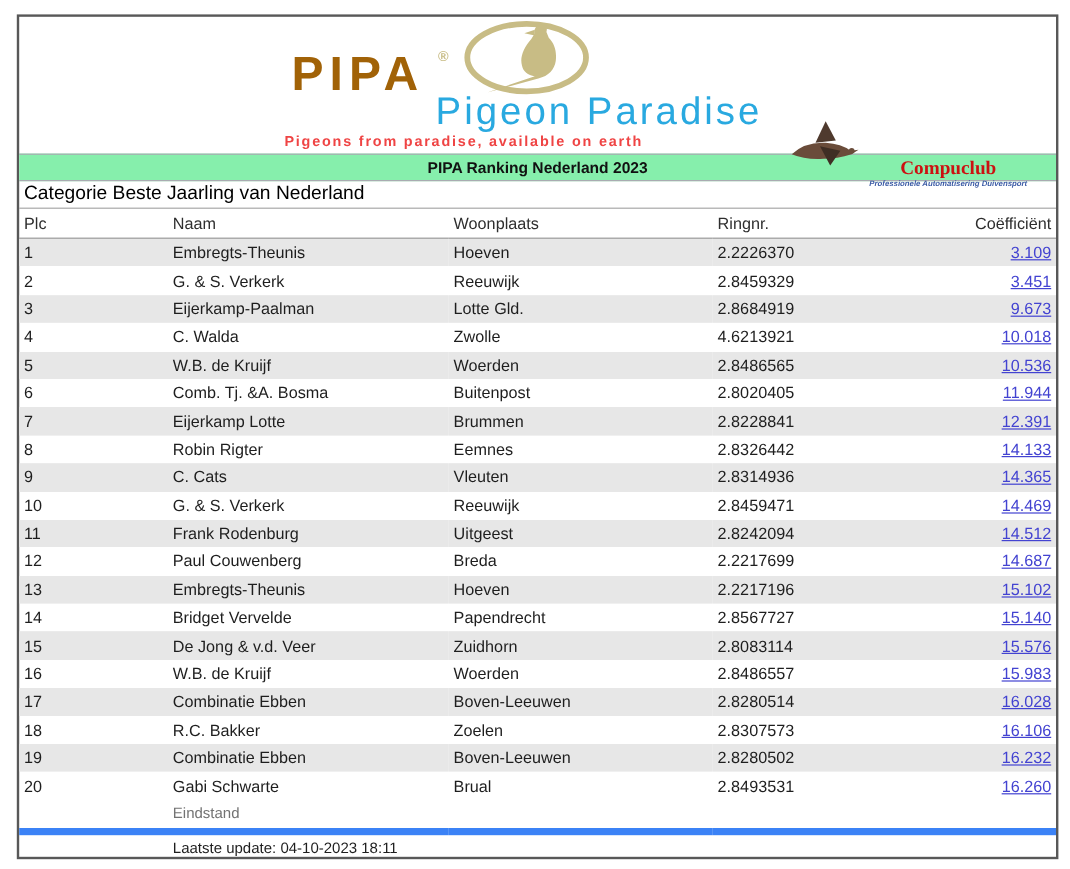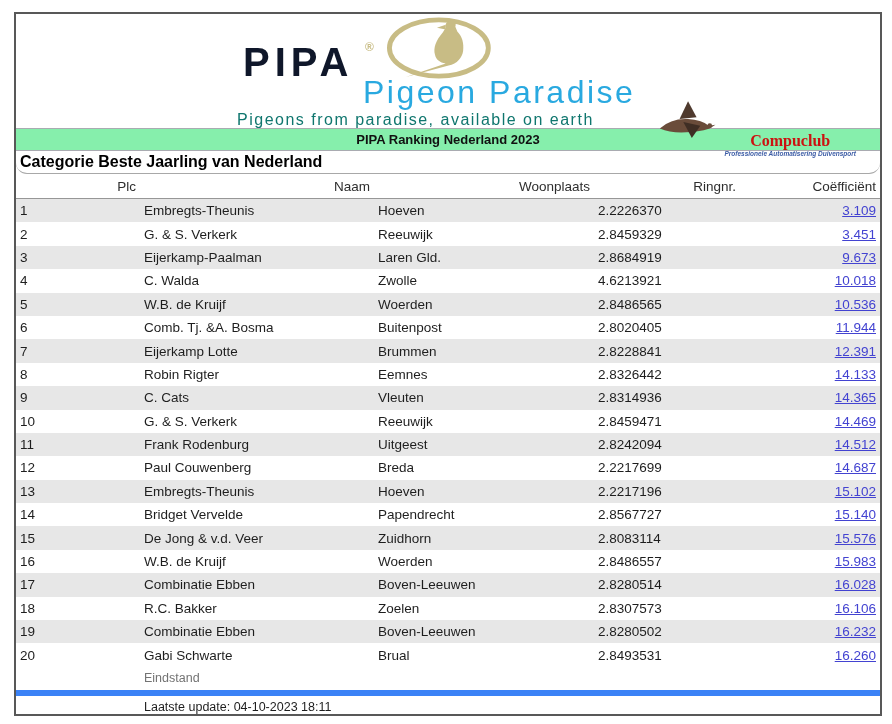--- a/index.html
+++ b/index.html
@@ -8,60 +8,60 @@
     font-family:"Liberation Sans", sans-serif; overflow:hidden;
   }
   .page {
     position:absolute; left:14px; top:12px; width:868px; height:704px;
     border:2px solid #585858; box-sizing:border-box; background:#fff;
   }
   
   .masthead { position:relative; height:114px; }
   .pipa-word {
     position:absolute; left:227px; top:28px; font-size:40px; font-weight:bold;
-    letter-spacing:5px; color:#0f172a; line-height:1;
+    letter-spacing:5px; color:#a16207; line-height:1;
   }
   .pipa-reg { position:absolute; left:349px; top:26px; font-size:12px; color:#c8bc85; font-weight:bold; }
   .pipa-bird { position:absolute; left:360px; top:2px; width:118px; height:64px; }
   .pp-title {
     position:absolute; left:347px; top:62px; font-size:32px; font-weight:normal;
     letter-spacing:2.5px; color:#29a9e0; line-height:1;
   }
   .pp-tagline {
-    position:absolute; left:221px; top:98px; font-size:16px; font-weight:normal;
-    letter-spacing:1.5px; color:#0f766e; line-height:1;
+    position:absolute; left:221px; top:98px; font-size:12px; font-weight:bold;
+    letter-spacing:1.5px; color:#ef4444; line-height:1;
   }
   .compuclub { position:absolute; right:24px; top:70px; display:flex; align-items:center; }
   .cc-bird { width:66px; height:42px; margin-right:2px; }
   .cc-text { text-align:center; }
   .cc-name {
     font-family:"Liberation Serif", serif; font-weight:bold; font-size:16px;
     color:#cc1111; line-height:1.1;margin-top:48px;
   }
   .cc-tagline {
     font-size:6.5px; font-style:italic; font-weight:bold; color:#3b5ba5;
     white-space:nowrap;
   }
   
   .banner {
     height:21px; line-height:21px; text-align:center; background:#86efac;
     border-top:1px solid #a9abb1; border-bottom:1px solid #a9abb1;
     font-weight:bold; font-size:13px; color:#111;
   }
   .category {
-    height:22px; line-height:22px; font-weight:bold; font-size:16px;
-    padding-left:4px; border-bottom:1px solid #a8a8a8; color:#000;border-radius:11px;
+    height:22px; line-height:22px; font-weight:normal; font-size:16px;
+    padding-left:4px; border-bottom:1px solid #a8a8a8; color:#000;
   }
   
   table.ranking {
     width:100%; border-collapse:collapse; table-layout:fixed;
     font-size:13.5px; color:#1e1e1e;
   }
   table.ranking th {
-    font-weight:normal; text-align:right; padding:0 4px; height:24px;
+    font-weight:normal; text-align:left; padding:0 4px; height:24px;
     color:#2e2e2e; border-bottom:1px solid #979797;
   }
   table.ranking th.right { text-align:right; }
   tbody.data td { height:23.4px; padding:0 4px; white-space:nowrap; overflow:hidden; }
   tbody.data tr:nth-child(odd) { background:#e7e7e7; }
   td.coef, th.right { text-align:right; padding-right:4px; }
   .coef-link { color:#4343d1; text-decoration:underline; cursor:pointer; }
   tbody.foot td { height:23px; padding:0 4px; }
   .eindstand { color:#737373; font-weight:normal; font-size:12.5px; }
   tr.update-row td { border-top:6px solid #3b82f6; font-size:12.5px; color:#1e1e1e; }
@@ -130,21 +130,21 @@
     <td>2</td>
     <td>G. &amp; S. Verkerk</td>
     <td>Reeuwijk</td>
     <td>2.8459329</td>
     <td class="coef"><a class="coef-link" href="#">3.451</a></td>
   </tr>
 
   <tr>
     <td>3</td>
     <td>Eijerkamp-Paalman</td>
-    <td>Laren Gld.</td>
+    <td>Lotte Gld.</td>
     <td>2.8684919</td>
     <td class="coef"><a class="coef-link" href="#">9.673</a></td>
   </tr>
 
   <tr>
     <td>4</td>
     <td>C. Walda</td>
     <td>Zwolle</td>
     <td>4.6213921</td>
     <td class="coef"><a class="coef-link" href="#">10.018</a></td>

